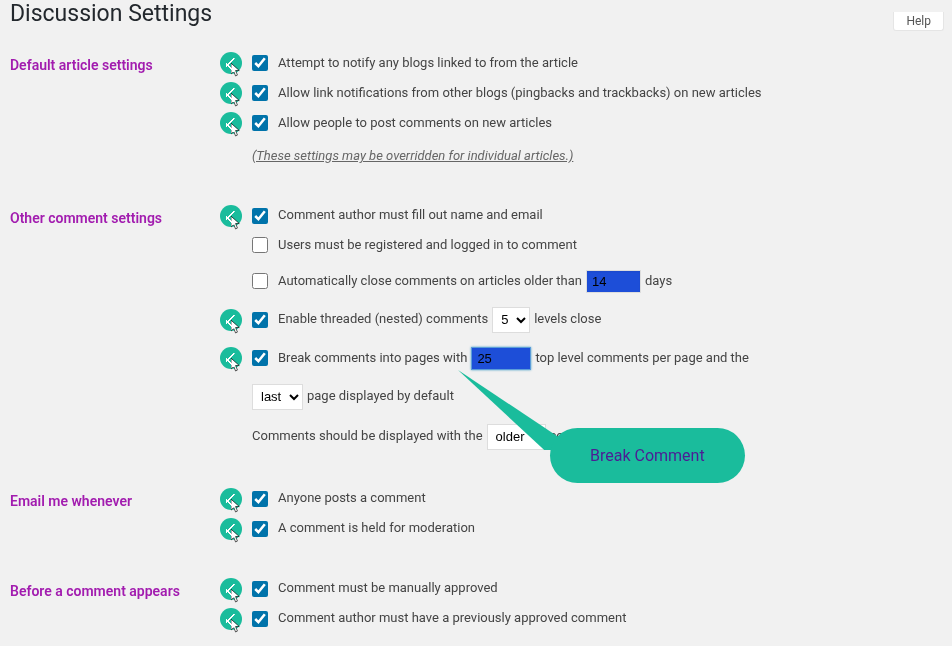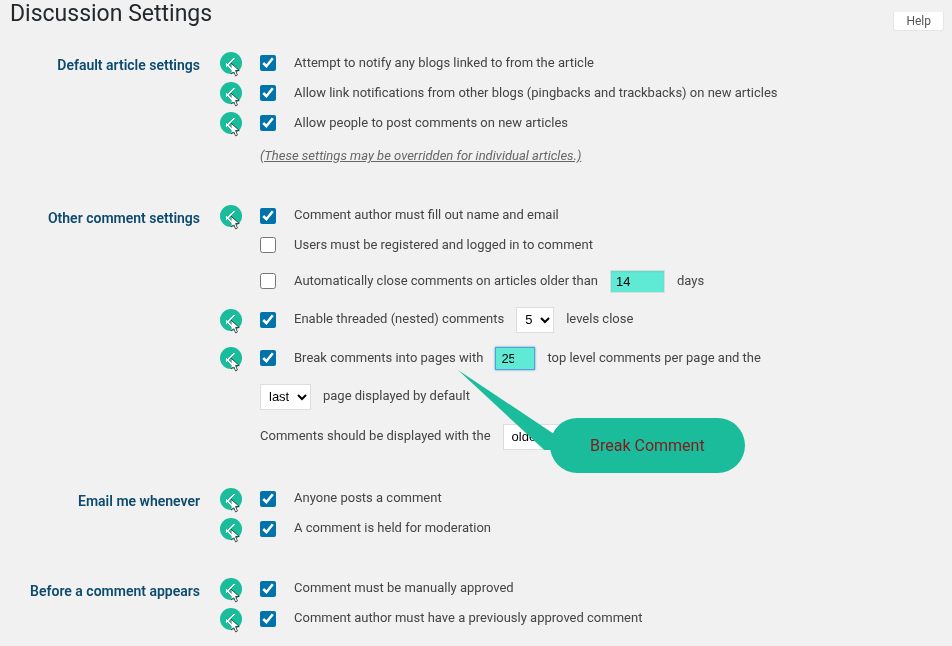--- a/index.html
+++ b/index.html
@@ -31,39 +31,39 @@
       padding: 2px 12px;
       font-size: 12px;
       color: #555;
       border-radius: 0 0 3px 3px;
     }
     .form-table {
       width: 100%;
       border-collapse: collapse;
     }
     .form-table th {
-      text-align: right;
+      text-align: left;
       vertical-align: top;
       padding: 20px 10px 20px 0;
       width: 200px;
       font-weight: 600;
-      color: #0c4a6e;
+      color: #a21caf;
       font-size: 14px;
     }
     .form-table td {
       padding: 15px 10px;
       vertical-align: top;
     }
     .setting-row {
       margin-bottom: 8px;
       line-height: 1.6;
       display: flex;
       align-items: center;
       flex-wrap: wrap;
-      gap: 12px;
+      gap: 4px;
       position: relative;
     }
     .setting-row.spaced {
       margin-bottom: 14px;
     }
     .badge {
       display: inline-flex;
       width: 22px;
       height: 22px;
       background: #1abc9c;
@@ -102,30 +102,30 @@
       width: 16px;
       height: 16px;
       margin-right: 6px;
       accent-color: #0073aa;
       flex-shrink: 0;
     }
     input[type="number"], input[type="text"] {
       border: 1px solid #ddd;
       padding: 3px 5px;
       font-size: 13px;
-      background: #5eead4;
+      background: #1d4ed8;
       box-shadow: inset 0 1px 2px rgba(0,0,0,.07);
     }
     input[type="number"].small {
       width: 55px;
     }
     input[type="number"].focused {
       border: 1px solid #5b9dd9;
       box-shadow: 0 0 2px rgba(30,140,190,.8);
-      width: 40px;
+      width: 60px;
     }
     select {
       border: 1px solid #ddd;
       padding: 2px 4px;
       font-size: 13px;
       background: #fff;
       height: 26px;
     }
     .hint {
       color: #666;
@@ -138,23 +138,23 @@
     }
     .callout {
       position: absolute;
       left: 450px;
       top: 370px;
       pointer-events: none;
     }
     .callout-bubble {
       position: absolute;
       left: 100px;
-      top: 48px;
+      top: 58px;
       background: #1abc9c;
-      color: #7f1d1d;
+      color: #4c1d95;
       font-size: 16px;
       padding: 18px 40px;
       border-radius: 45px;
       white-space: nowrap;
     }
     .callout-triangle {
       position: absolute;
       left: 0;
       top: 0;
       width: 120px;

